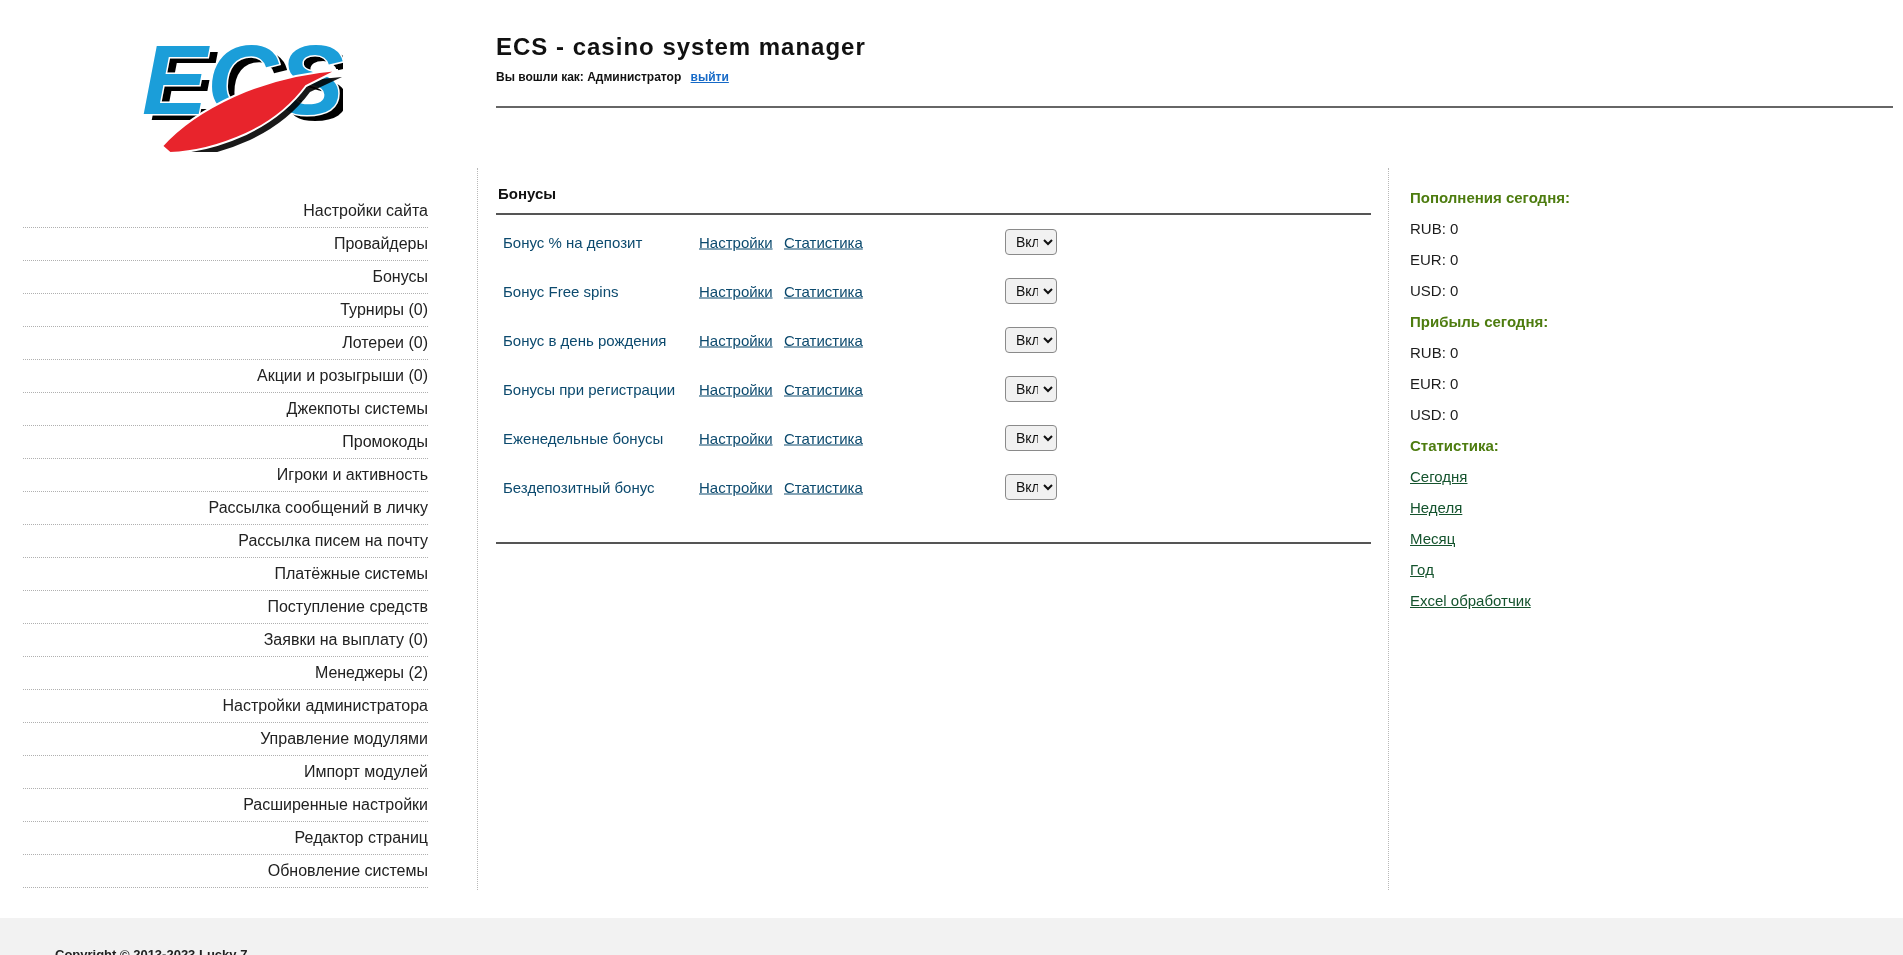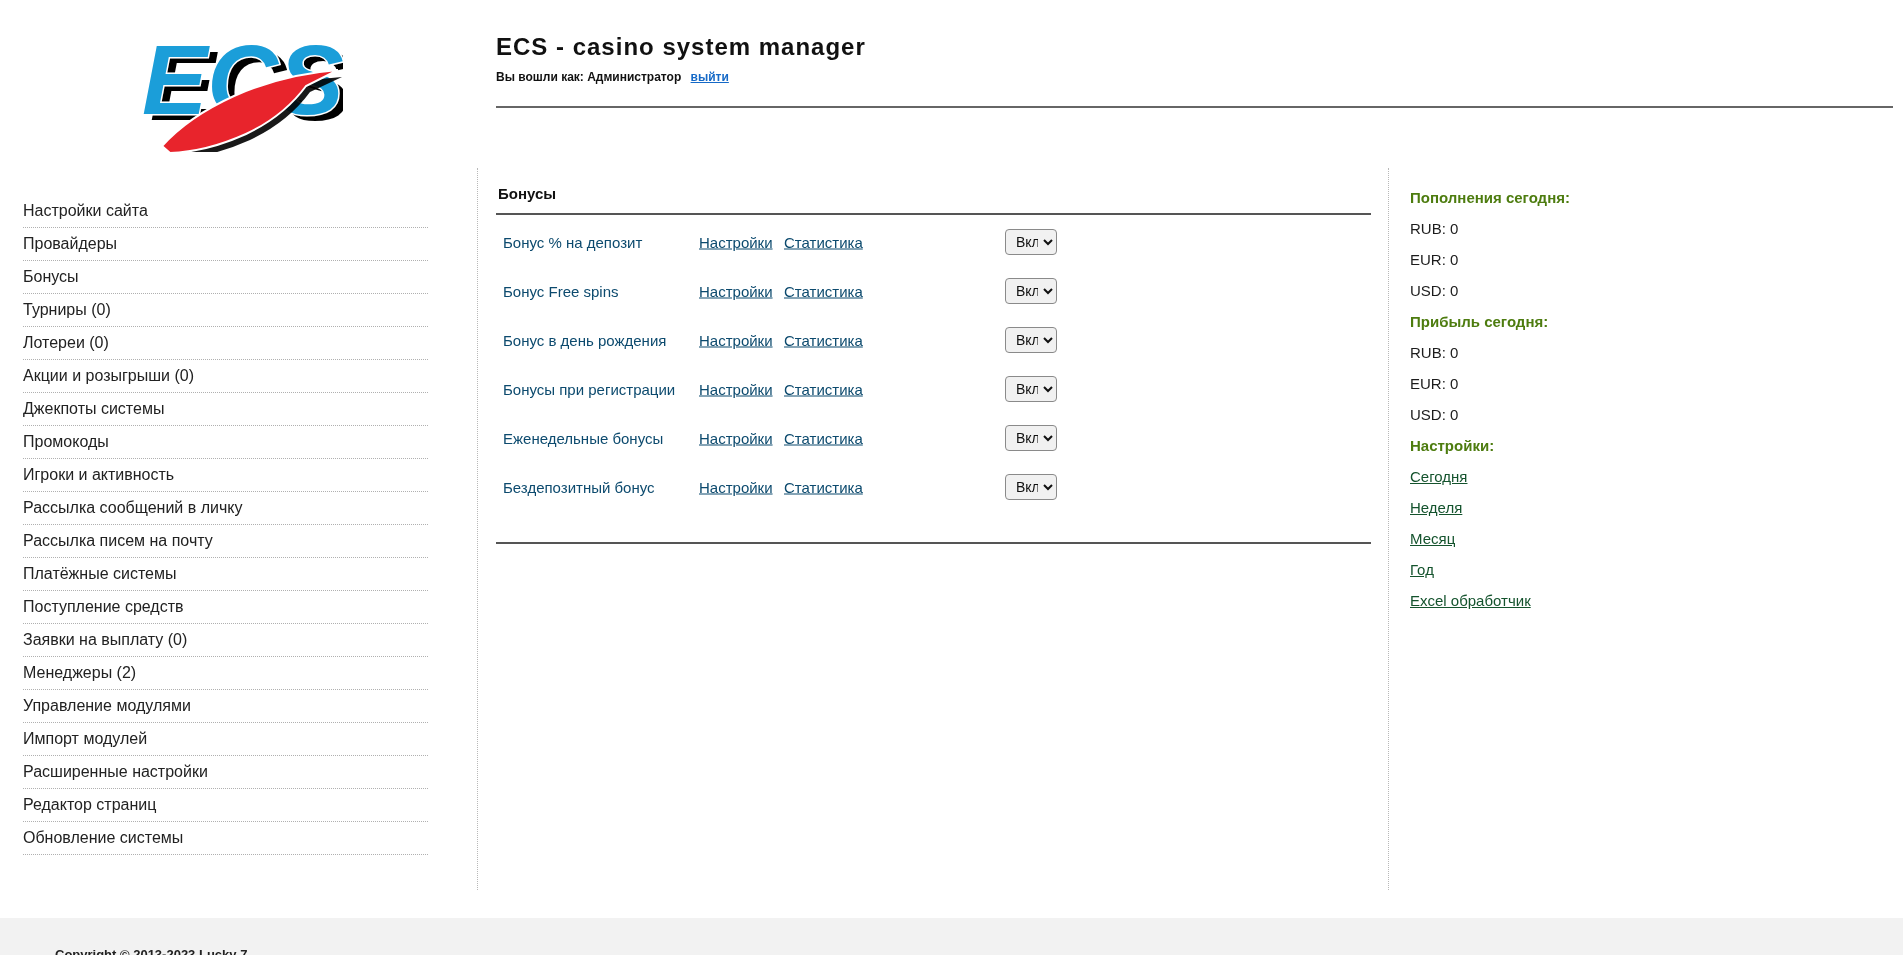--- a/index.html
+++ b/index.html
@@ -15,21 +15,21 @@
   
   #logo { position: absolute; left: 138px; top: 20px; width: 205px; height: 132px; }
   #title-block { position: absolute; left: 496px; top: 33px; }
   #page-title { font-size: 24px; font-weight: bold; letter-spacing: 1px; color: #111; }
   #login-line { margin-top: 9px; font-size: 12px; font-weight: bold; color: #111; }
   #logout-link { color: #1569c7; text-decoration: underline; cursor: pointer; margin-left: 6px; }
   #header-rule { position: absolute; left: 496px; top: 106px; width: 1397px; border-top: 2px solid #666; }
 
   
   #sidebar { position: absolute; left: 23px; top: 195px; width: 405px; }
-  #sidebar ul { list-style: none; }
+  #sidebar ul { list-style: none; text-align: right; }
   #sidebar li {
     height: 33px; line-height: 32px;
     font-size: 16px; color: #222;
     border-bottom: 1px dotted #b0b0b0;
     cursor: pointer; white-space: nowrap;
   }
 
   
   .v-divider { position: absolute; top: 168px; height: 722px; width: 0; border-left: 1px dotted #b8b8b8; }
   #divider-left { left: 477px; }
@@ -106,20 +106,21 @@
       <li>Акции и розыгрыши (0)</li>
       <li>Джекпоты системы</li>
       <li>Промокоды</li>
       <li>Игроки и активность</li>
       <li>Рассылка сообщений в личку</li>
       <li>Рассылка писем на почту</li>
       <li>Платёжные системы</li>
       <li>Поступление средств</li>
       <li>Заявки на выплату (0)</li>
       <li>Менеджеры (2)</li>
+      <li>Настройки администратора</li>
       <li>Управление модулями</li>
       <li>Импорт модулей</li>
       <li>Расширенные настройки</li>
       <li>Редактор страниц</li>
       <li>Обновление системы</li>
     </ul>
 </nav>
 
 <div id="divider-left" class="v-divider"></div>
 <div id="divider-right" class="v-divider"></div>
@@ -174,21 +175,21 @@
       <div class="rp-line">RUB: 0</div>
       <div class="rp-line">EUR: 0</div>
       <div class="rp-line">USD: 0</div>
     </div>
   <div class="rp-line rp-heading">Прибыль сегодня:</div>
   <div id="profit-list">
       <div class="rp-line">RUB: 0</div>
       <div class="rp-line">EUR: 0</div>
       <div class="rp-line">USD: 0</div>
     </div>
-  <div class="rp-line rp-heading">Настройки:</div>
+  <div class="rp-line rp-heading">Статистика:</div>
   <div id="stats-links">
       <div class="rp-line rp-link"><a href="#">Сегодня</a></div>
       <div class="rp-line rp-link"><a href="#">Неделя</a></div>
       <div class="rp-line rp-link"><a href="#">Месяц</a></div>
       <div class="rp-line rp-link"><a href="#">Год</a></div>
       <div class="rp-line rp-link"><a href="#">Excel обработчик</a></div>
     </div>
 </aside>
 
 <footer id="footer">

